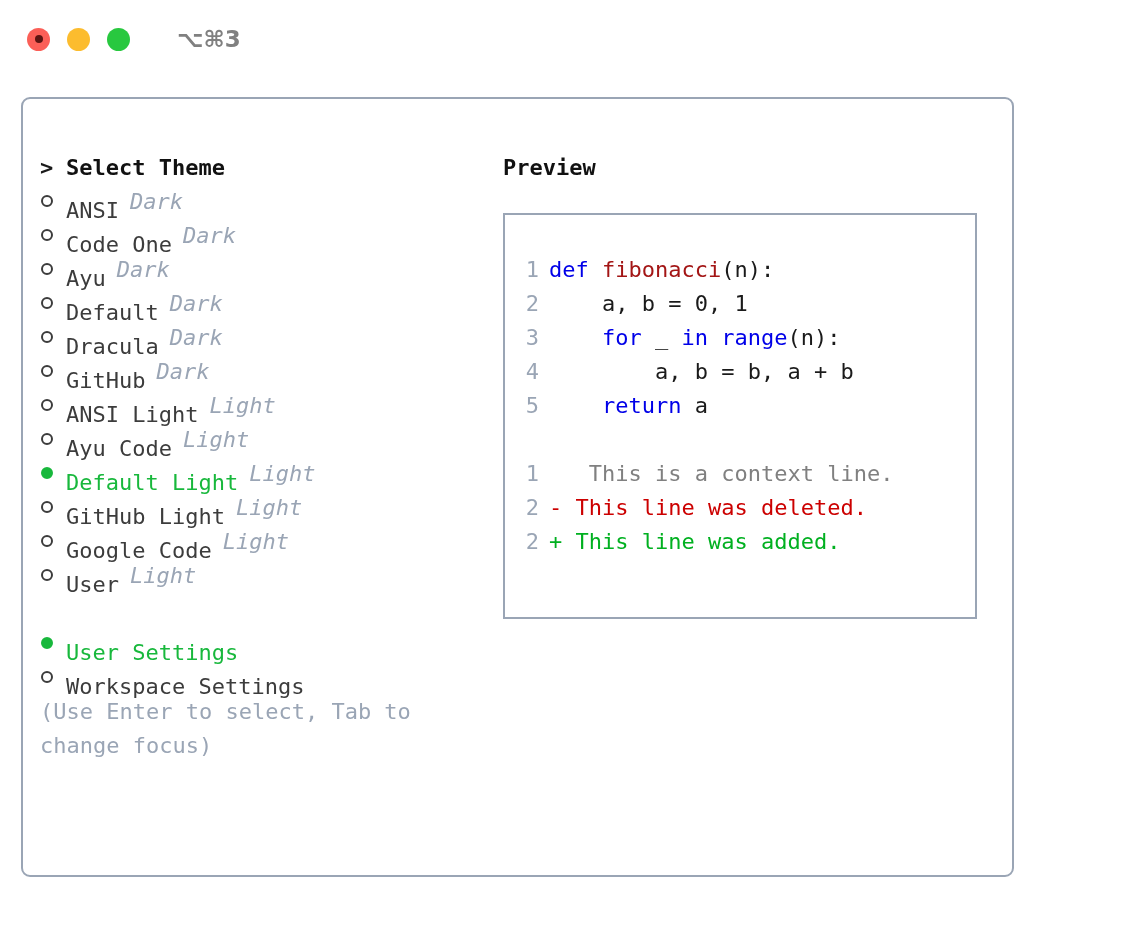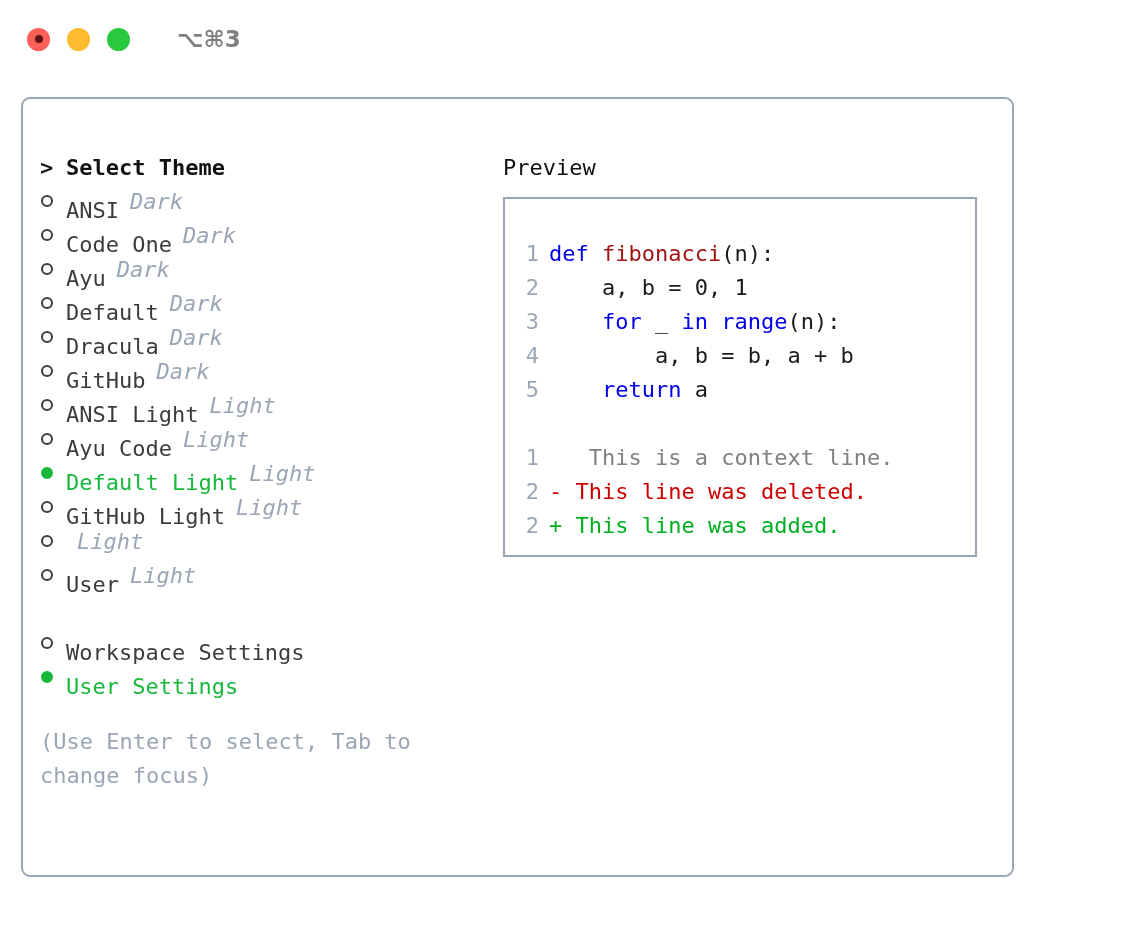--- a/index.html
+++ b/index.html
@@ -149,44 +149,43 @@
     color: #18b83c;
   }
   .badge {
     color: #9aa5b5;
     margin-left: 11px;
     font-style: italic;
   }
   .spacer-row { height: 34px; }
 
   .hint {
-    margin-top: 30px;
     font-size: 22px;
     line-height: 34px;
     color: #9aa5b5;
     width: 400px;
   }
 
   
   .right-col {
     position: absolute;
     left: 480px;
     top: 52px;
     width: 490px;
   }
   .preview-title {
     font-size: 22px;
-    font-weight: normal;
+    font-weight: bold;
     color: #111111;
     line-height: 34px;
   }
   .preview-box {
-    margin-top: 12px;
+    margin-top: 28px;
     width: 474px;
-    height: 360px;
+    height: 406px;
     border: 2px solid #9aa5b5;
     box-sizing: border-box;
     background: #ffffff;
     position: relative;
   }
   .code {
     position: absolute;
     left: 8px;
     top: 38px;
     font-size: 22px;
@@ -282,40 +281,41 @@
               <span class="label sel">Default Light</span>
               <span class="badge">Light</span>
             </div>
             <div class="row">
               <span class="marker-radio"></span>
               <span class="label">GitHub Light</span>
               <span class="badge">Light</span>
             </div>
             <div class="row">
               <span class="marker-radio"></span>
+              <span class="label">Google Code</span>
               <span class="badge">Light</span>
             </div>
             <div class="row">
               <span class="marker-radio"></span>
               <span class="label">User</span>
               <span class="badge">Light</span>
             </div>
           </div>
 
         <div class="spacer-row"></div>
 
 
         <div id="apply-list">
-            <div class="row">
-              <span class="marker-radio"></span>
-              <span class="label">Workspace Settings</span>
-            </div>
             <div class="row">
               <span class="marker-radio selected"></span>
               <span class="label sel">User Settings</span>
+            </div>
+            <div class="row">
+              <span class="marker-radio"></span>
+              <span class="label">Workspace Settings</span>
             </div>
           </div>
 
         <div class="hint">(Use Enter to select, Tab to change focus)</div>
       </div>
 
       <div class="right-col">
         <div class="preview-title">Preview</div>
         <div class="preview-box">
           <div class="code">

